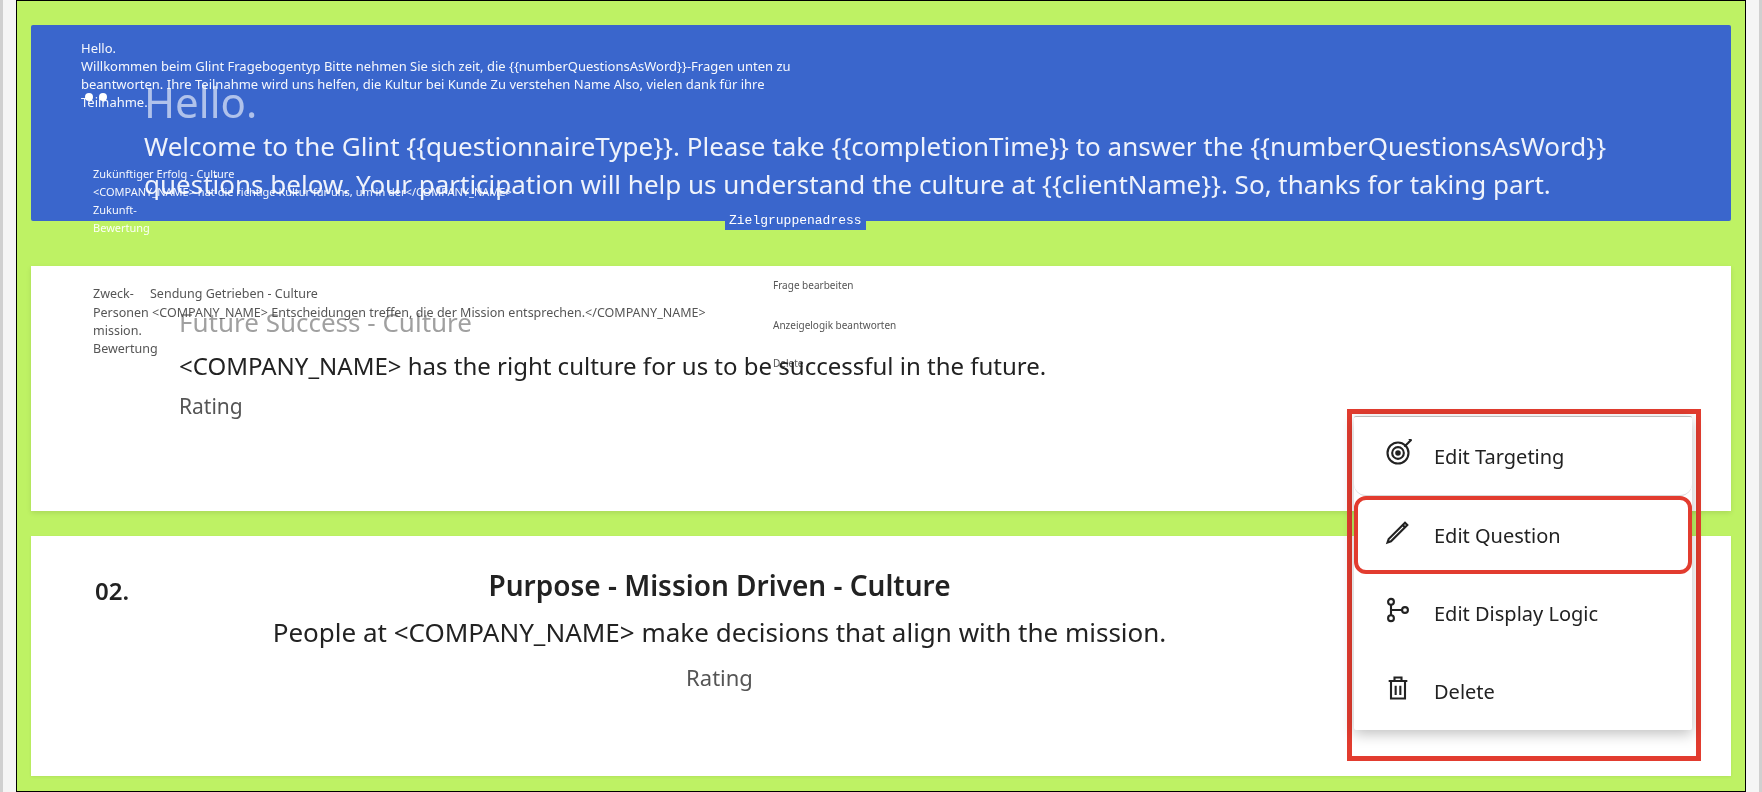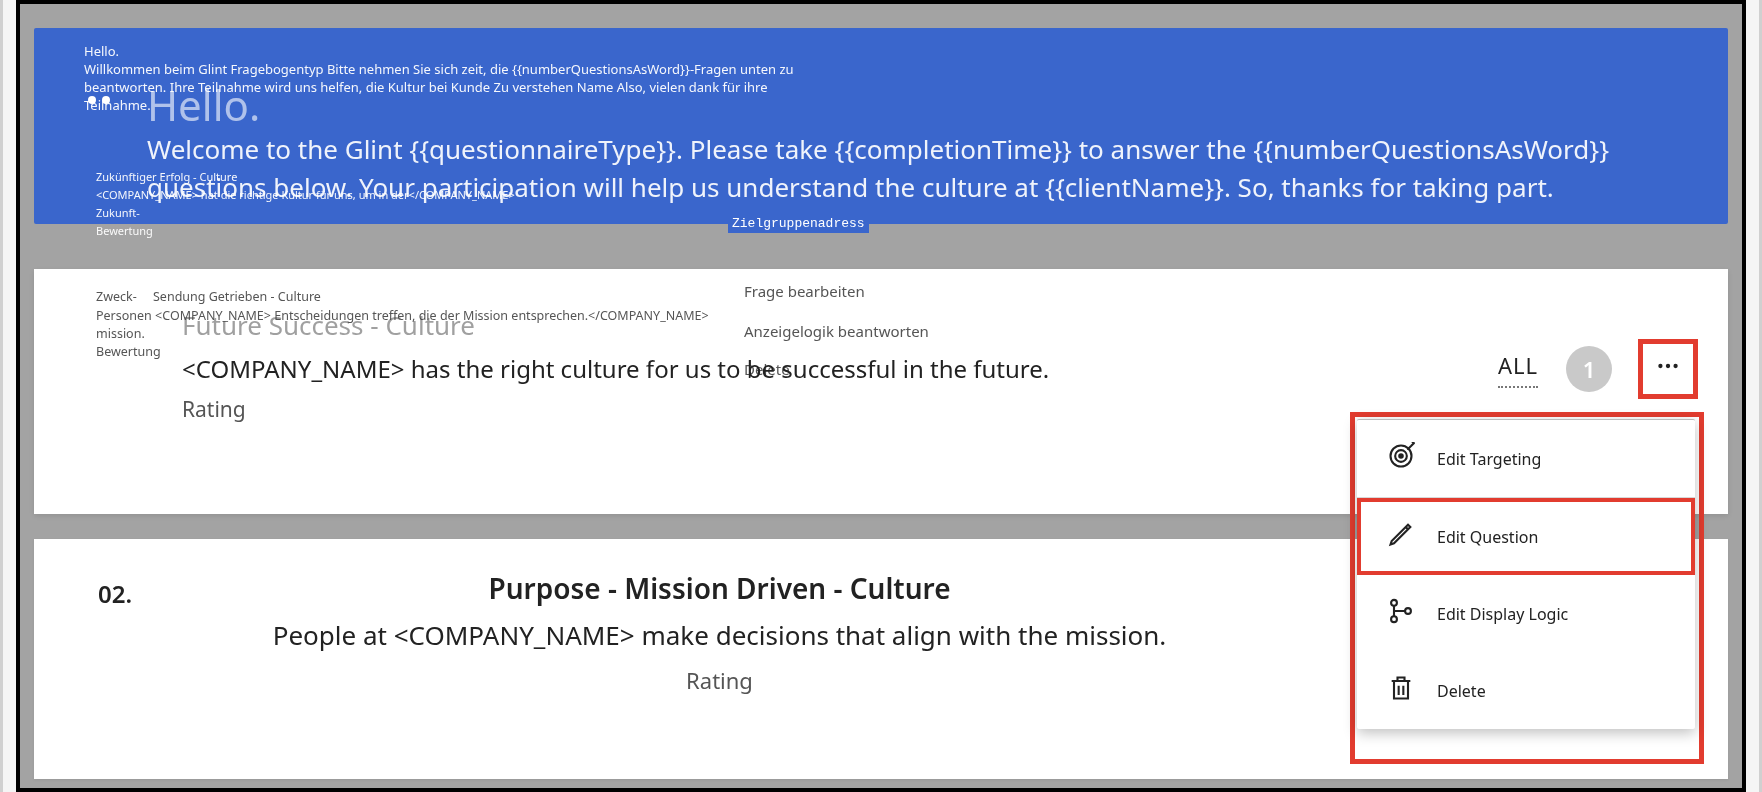--- a/index.html
+++ b/index.html
@@ -9,22 +9,22 @@
     width: 1762px;
     height: 792px;
     position: relative;
     overflow: hidden;
     border-left: 3px solid #d0d0d0;
     border-right: 3px solid #d0d0d0;
   }
   .page {
     position: absolute;
     left: 13px; right: 13px; top: 0; bottom: 0;
-    border: 4px solid #000000;
-    background: #a3a3a3;
+    border: 1px solid #000000;
+    background: #bef264;
   }
 
   
   .hero {
     position: absolute;
     left: 14px; right: 14px; top: 24px;
     height: 196px;
     background: #3a66cc;
     border-radius: 2px;
     color: #fff;
@@ -141,32 +141,33 @@
     position: absolute;
     left: 1330px; top: 408px;
     width: 354px; height: 352px;
     border: 5px solid #e23c2f;
     z-index: 45;
     pointer-events: none;
   }
   .menu-item {
     display: flex; align-items: center; gap: 22px;
     padding: 22px 30px;
-    font-size: 16px; color: #222;
+    font-size: 20px; color: #222;
     cursor: pointer;
+    border-radius: 12px;
   }
   .menu-item:first-child { border-bottom: 1px solid #d8d8d8; }
   .menu svg { width: 28px; height: 28px; stroke: #222; fill: none; stroke-width: 1.8; }
   .menu-item-highlight {
     outline: 4px solid #e23c2f; outline-offset: -4px;
   }
   .targeting-top-border { border-top: 1px solid #bbb; }
 
   
-  .float-label { position:absolute; font-size:15px; color:#555; background:#fff; }
+  .float-label { position:absolute; font-size:10px; color:#555; background:#fff;margin-left:32px; }
 
   
   .qnum02 { position:absolute; left:64px; top:38px; font-size:24px; font-weight:600; color:#222; }
   .qbody2 { position:absolute; left:148px; right:490px; top:30px;margin-left:19px; }
   .qtitle2 { font-size:28px; font-weight:600; color:#222; }
   .qtext2 { font-size:26px; color:#222; margin-top:8px; line-height:40px; }
   .qtype2 { font-size:22px; color:#555; margin-top:10px; }
 </style>
 </head>
 <body>
@@ -210,33 +211,20 @@
     <div class="float-label" style="left:710px; top:12px">Frage bearbeiten</div>
     <div class="float-label" style="left:710px; top:52px">Anzeigelogik beantworten</div>
     <div class="float-label" style="left:710px; top:90px">Delete</div>
 
     <div class="qbody1">
       <div class="qtitle">Future Success - Culture</div>
       <div class="qtext">&lt;COMPANY_NAME&gt; has the right culture for us to be successful in the future.</div>
       <div class="qtype">Rating</div>
     </div>
 
-    <div class="right-controls">
-      <span class="all-label">ALL</span>
-      <span class="chip">1</span>
-      <span class="kebab-box red-box">
-        <span>
-          <svg viewBox="0 0 24 24" width="26" height="26">
-              <circle cx="5" cy="12" r="2" fill="#222"></circle>
-              <circle cx="12" cy="12" r="2" fill="#222"></circle>
-              <circle cx="19" cy="12" r="2" fill="#222"></circle>
-            </svg>
-        </span>
-      </span>
-    </div>
   </div>
 
   <div class="menu-outer-red"></div>
   <div class="menu targeting-top-border">
     <div class="menu-item">
       <span>
         <svg viewBox="0 0 24 24">
             <circle cx="12" cy="12" r="9"></circle>
             <circle cx="12" cy="12" r="5"></circle>
             <circle cx="12" cy="12" r="1.5" fill="#222"></circle>

